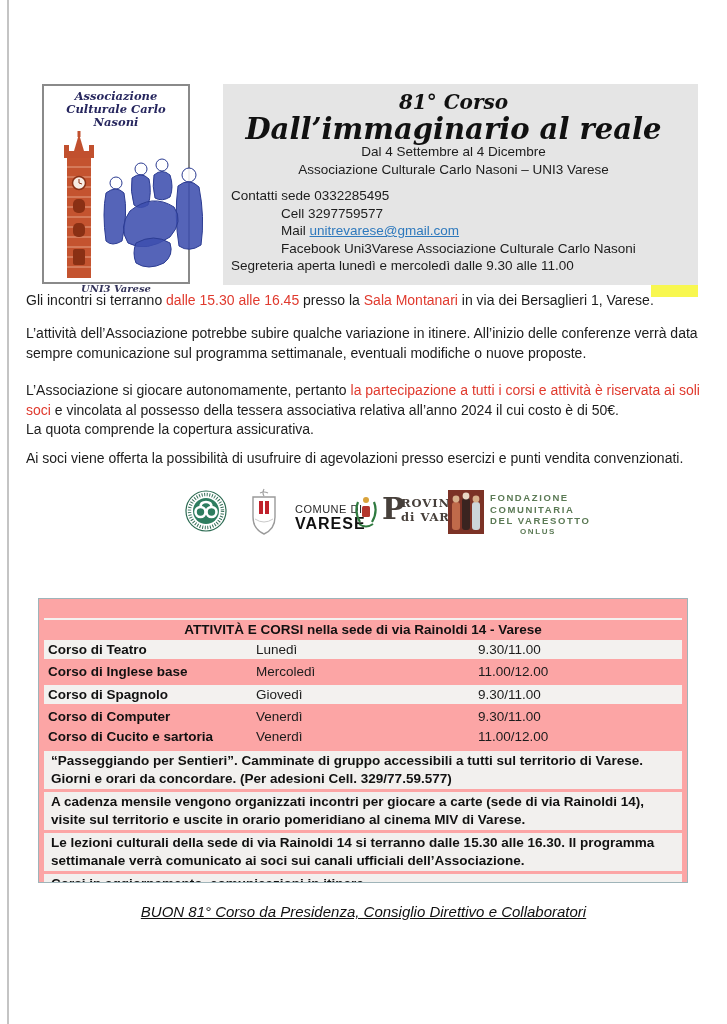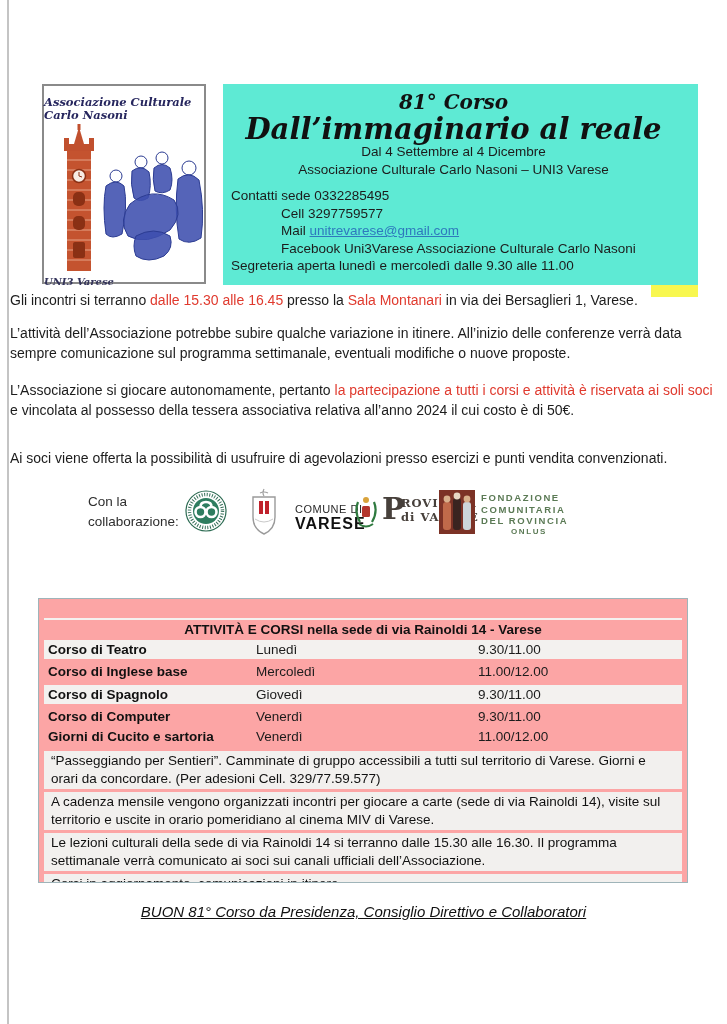--- a/index.html
+++ b/index.html
@@ -2,83 +2,83 @@
 <html><head>
 <meta charset="utf-8">
 <style>
   * { margin:0; padding:0; box-sizing:border-box; }
   html,body { background:#ffffff; }
   body { font-family:"Liberation Sans", sans-serif; color:#1c1c1c; }
   .page { position:relative; width:727px; height:1024px; background:#ffffff; overflow:hidden; }
   .left-edge { position:absolute; left:7px; top:0; width:2px; height:1024px; background:#c4c4c4; }
 
   
-  .logo-box { position:absolute; left:42px; top:84px; width:164px; height:200px;
-              border:2px solid #8a8a8a; background:#fff; text-align:left; padding-top:10px; }
+  .logo-box { position:absolute; left:42px; top:84px; width:148px; height:200px;
+              border:2px solid #8a8a8a; background:#fff; text-align:center; padding-top:4px; }
   .logo-title { font-family:"DejaVu Serif", serif; font-style:italic; font-weight:bold;
                 font-size:11.5px; color:#26265e; line-height:13px; }
   .logo-art { display:block; margin:2px auto 0; }
   .logo-sub { font-family:"DejaVu Serif", serif; font-style:italic; font-weight:bold;
               font-size:10px; color:#33335a; margin-top:0px; }
 
   
   .yellow-box { position:absolute; left:223px; top:84px; width:475px; height:201px;
-                background:#5eead4; padding:5px 20px 0 6px; }
+                background:#e5e5e5; padding:5px 20px 0 6px; }
   .yellow-notch { position:absolute; left:651px; top:285px; width:47px; height:12px; background:#f8f74f; }
   .course-number { text-align:center; font-family:"DejaVu Serif", serif; font-style:italic;
                    font-weight:bold; font-size:20px; line-height:26px; color:#111; }
   .course-title  { text-align:center; font-family:"DejaVu Serif", serif; font-style:italic;
                    font-weight:bold; font-size:29px; line-height:28px; color:#111; }
   .course-dates, .course-assoc { text-align:center; font-size:13.5px; line-height:18px; color:#1c1c1c; }
   .contacts { margin-top:8px; }
   .contact { font-size:13.5px; line-height:17.5px; color:#1c1c1c; padding-left:2px; }
   .contact.indent { padding-left:52px; }
   .mail-link { color:#2e79bd; text-decoration:underline; cursor:pointer; }
 
   
-  .para { position:absolute; left:10px; width:703px; font-size:14px; line-height:19.5px; color:#1c1c1c; }
+  .para { position:absolute; left:10px; width:703px; font-size:14px; line-height:19.5px; color:#1c1c1c;padding-left:16px; }
   .p1 { top:291px; }
   .p2 { top:324px; }
   .p3 { top:381px; }
   .p4 { top:449px; }
   .red { color:#e03a2e; }
 
   
   .collab { position:absolute; left:0; top:484px; width:727px; height:75px; }
   .collab-label { position:absolute; left:88px; top:8px; font-size:13.5px; line-height:20px; color:#2e2e2e; }
   .insubria { position:absolute; left:185px; top:6px; }
   .comune { position:absolute; left:247px; top:3px; }
   .comune-text { position:absolute; left:48px; top:16px; width:110px; }
   .comune-l1 { font-size:11px; letter-spacing:0.5px; color:#2a2a2a; line-height:12px; }
   .comune-l2 { font-size:16px; font-weight:bold; letter-spacing:1px; color:#111; line-height:17px; }
   .provincia { position:absolute; left:352px; top:10px; }
   .prov-text { position:absolute; left:30px; top:2px; width:110px; font-family:"DejaVu Serif", serif; color:#47403b; }
   .prov-big { position:absolute; left:30px; top:0px; font-family:"DejaVu Serif", serif;
               font-size:30px; font-weight:bold; color:#47403b; line-height:30px; }
   .prov-l1 { padding-left:19px; font-size:11.5px; letter-spacing:1px; font-weight:bold; line-height:14px; }
   .prov-l2 { padding-left:19px; font-size:11.5px; letter-spacing:1px; font-weight:bold; line-height:14px; }
-  .fondazione { position:absolute; left:439px; top:6px; }
+  .fondazione { position:absolute; left:448px; top:6px; }
   .fond-text { position:absolute; left:42px; top:2px; width:130px; color:#5b7a55; }
   .fond-line { font-size:9.5px; font-weight:bold; letter-spacing:1.6px; line-height:11.5px; }
   .fond-onlus { font-size:8px; font-weight:bold; letter-spacing:1.6px; line-height:10px; text-align:center; width:96px; }
 
   
   .activity-table { position:absolute; left:38px; top:598px; width:650px; height:285px;
                     background:#fca5a5; border:1px solid #9fb4b9; padding-top:19px; overflow:hidden; }
   .tbl-sep { height:2px; background:#f4f2f0; margin:0 5px 1px 5px; }
   .tbl-header { text-align:center; font-size:13.5px; font-weight:bold; color:#111;
                 line-height:16px; padding:1px 0 2px 0; }
   .trow { position:relative; margin:0 5px 3px 5px; height:19px; line-height:19px; font-size:13.5px; padding-left:4px; }
   .trow.light { background:#f3f1ef; }
   .trow.blue  { background:transparent; margin-bottom:0; height:20px; }
   .trow .c-name { font-weight:bold; color:#111; }
   .trow .c-day  { position:absolute; left:212px; top:0; color:#1c1c1c; }
   .trow .c-time { position:absolute; left:434px; top:0; color:#1c1c1c; }
   .tnote { background:#f2f0ee; margin:3px 5px 0 5px; padding:1px 7px; font-size:13.5px;
-           font-weight:normal; color:#111; line-height:18px; }
+           font-weight:bold; color:#111; line-height:18px; }
   .tnote.first { margin-top:4px; }
 
   
   .footer { position:absolute; left:0; top:903px; width:727px; text-align:center;
             font-style:italic; font-size:15px; color:#111; }
   .footer span { text-decoration:underline; }
 </style>
 </head>
 <body>
 
@@ -148,29 +148,26 @@
     </div>
   </div>
   <div class="yellow-notch"></div>
 
   <div class="para p1"><span>Gli incontri si terranno </span><span class="red">dalle 15.30 alle 16.45</span><span> presso la </span><span class="red">Sala Montanari</span><span> in via dei Bersaglieri 1, Varese.</span></div>
 
   <div class="para p2">L’attività dell’Associazione potrebbe subire qualche variazione in itinere. All’inizio delle conferenze verrà data sempre comunicazione sul programma settimanale, eventuali modifiche o nuove proposte.</div>
 
   <div class="para p3">
     <div><span>L’Associazione si giocare autonomamente, pertanto </span><span class="red">la partecipazione a tutti i corsi e attività è riservata ai soli soci</span><span> e vincolata al possesso della tessera associativa relativa all’anno 2024 il cui costo è di 50€.</span></div>
+    <div>La quota comprende la copertura assicurativa.</div>
   </div>
 
   <div class="para p4">Ai soci viene offerta la possibilità di usufruire di agevolazioni presso esercizi e punti vendita convenzionati.</div>
 
   <div class="collab">
-    <div class="collab-label">
-      <div>Con la</div>
-      <div>collaborazione:</div>
-    </div>
 
     <svg class="insubria" width="42" height="42" viewBox="0 0 42 42">
       <circle cx="21" cy="21" r="20" fill="#ffffff" stroke="#2c6b52" stroke-width="1.2"></circle>
       <circle cx="21" cy="21" r="16.5" fill="none" stroke="#356f58" stroke-width="3.4" stroke-dasharray="1,1.6"></circle>
       <circle cx="21" cy="21" r="13" fill="#2e7d5f"></circle>
       <circle cx="15.5" cy="22" r="5" fill="none" stroke="#ffffff" stroke-width="2.6"></circle>
       <circle cx="26.5" cy="22" r="5" fill="none" stroke="#ffffff" stroke-width="2.6"></circle>
       <path d="M15.5 17 q0 -5 5.5 -5" stroke="#ffffff" stroke-width="2.6" fill="none"></path>
       <path d="M26.5 17 q0 -5 -5.5 -5" stroke="#ffffff" stroke-width="2.6" fill="none"></path>
     </svg>
@@ -209,21 +206,21 @@
         <rect x="4" y="12" width="8" height="28" rx="3" fill="#c06a4a"></rect>
         <circle cx="8" cy="9" r="3.4" fill="#d8b08c"></circle>
         <rect x="14" y="8" width="8" height="32" rx="3" fill="#3a2420"></rect>
         <circle cx="18" cy="6" r="3.4" fill="#e8d7c4"></circle>
         <rect x="24" y="12" width="8" height="28" rx="3" fill="#cdd6da"></rect>
         <circle cx="28" cy="9" r="3.4" fill="#d8b08c"></circle>
       </svg>
       <div class="fond-text">
         <div class="fond-line">FONDAZIONE</div>
         <div class="fond-line">COMUNITARIA</div>
-        <div class="fond-line">DEL ROVINCIA</div>
+        <div class="fond-line">DEL VARESOTTO</div>
         <div class="fond-onlus">ONLUS</div>
       </div>
     </div>
   </div>
 
   <div class="activity-table">
     <div class="tbl-sep"></div>
     <div class="tbl-header">ATTIVITÀ E CORSI nella sede di via Rainoldi 14 - Varese</div>
 
     <div class="trow light">
@@ -240,21 +237,21 @@
       <span class="c-name">Corso di Spagnolo</span>
       <span class="c-day">Giovedì</span>
       <span class="c-time">9.30/11.00</span>
     </div>
     <div class="trow blue">
       <span class="c-name">Corso di Computer</span>
       <span class="c-day">Venerdì</span>
       <span class="c-time">9.30/11.00</span>
     </div>
     <div class="trow blue">
-      <span class="c-name">Giorni di Cucito e sartoria</span>
+      <span class="c-name">Corso di Cucito e sartoria</span>
       <span class="c-day">Venerdì</span>
       <span class="c-time">11.00/12.00</span>
     </div>
 
     <div class="tnote first">“Passeggiando per Sentieri”. Camminate di gruppo accessibili a tutti sul territorio di Varese. Giorni e orari da concordare. (Per adesioni Cell. 329/77.59.577)</div>
     <div class="tnote">A cadenza mensile vengono organizzati incontri per giocare a carte (sede di via Rainoldi 14), visite sul territorio e uscite in orario pomeridiano al cinema MIV di Varese.</div>
     <div class="tnote">Le lezioni culturali della sede di via Rainoldi 14 si terranno dalle 15.30 alle 16.30. Il programma settimanale verrà comunicato ai soci sui canali ufficiali dell’Associazione.</div>
     <div class="tnote">Corsi in aggiornamento, comunicazioni in itinere.</div>
   </div>
 

